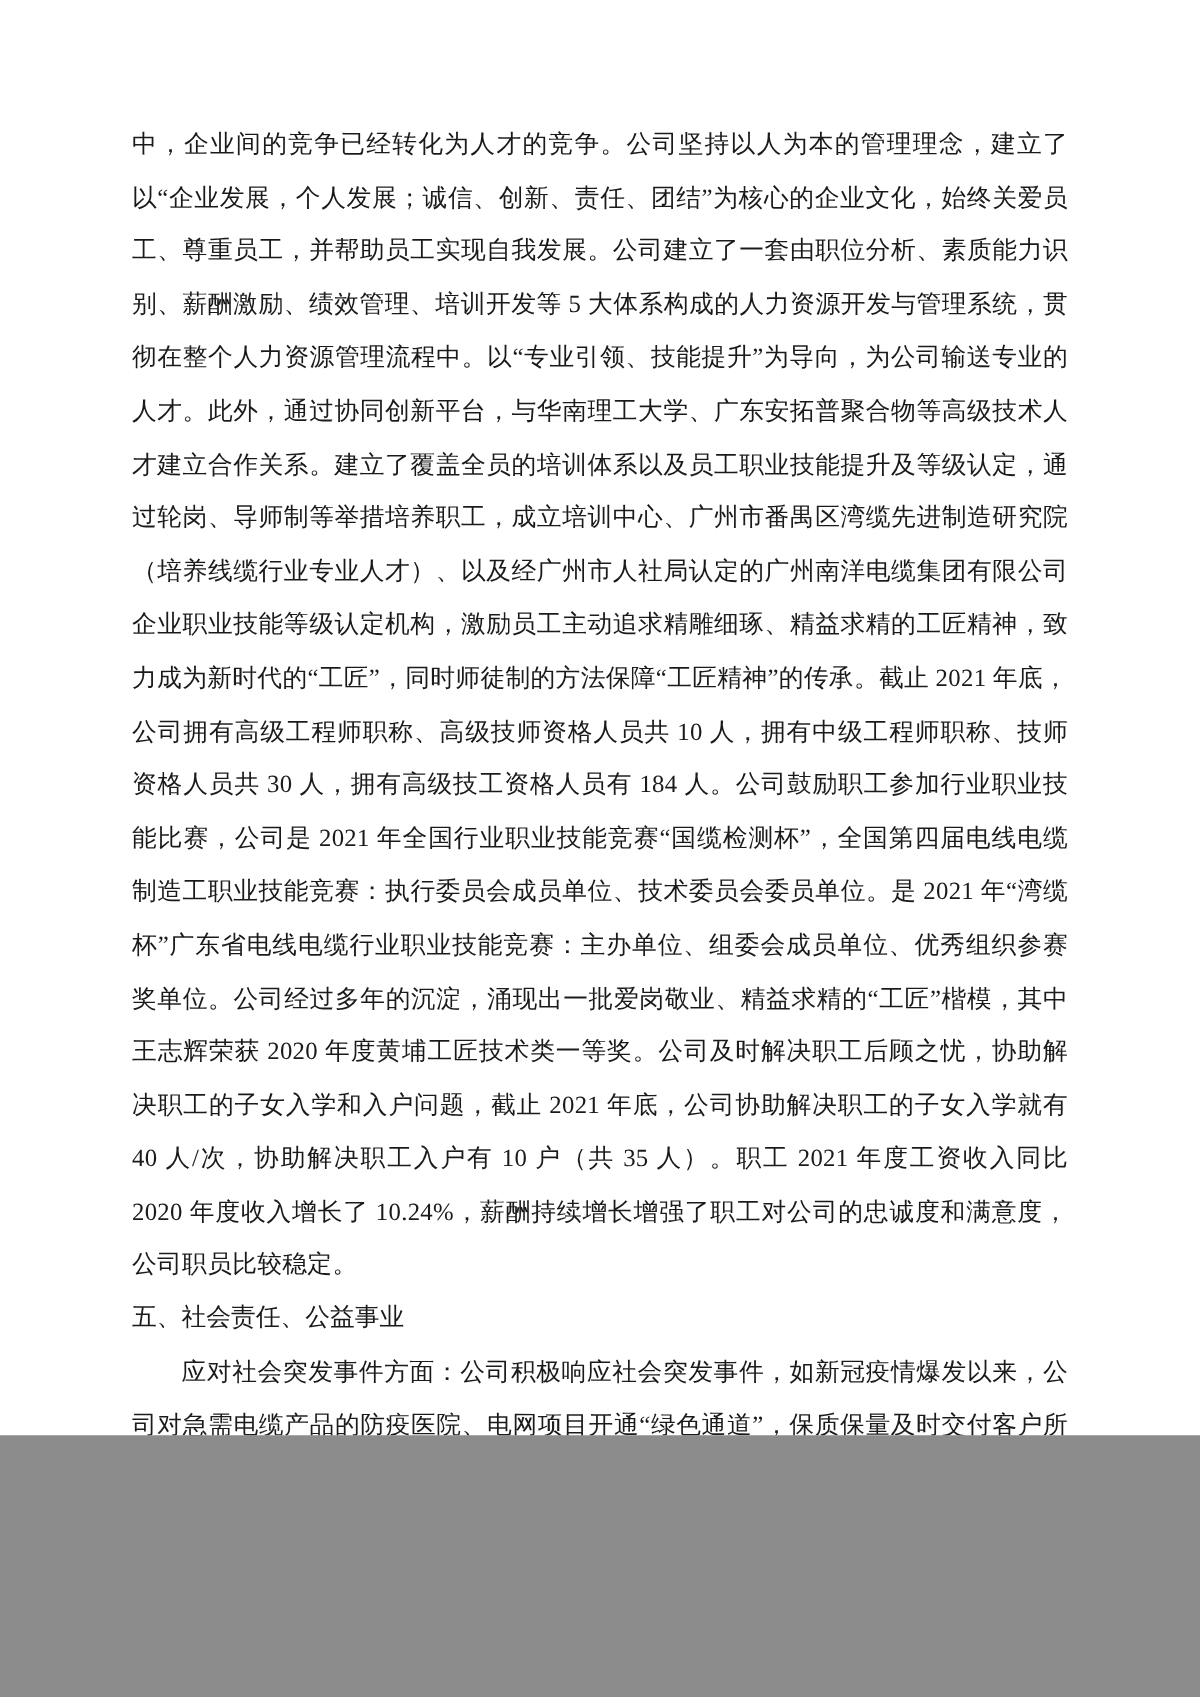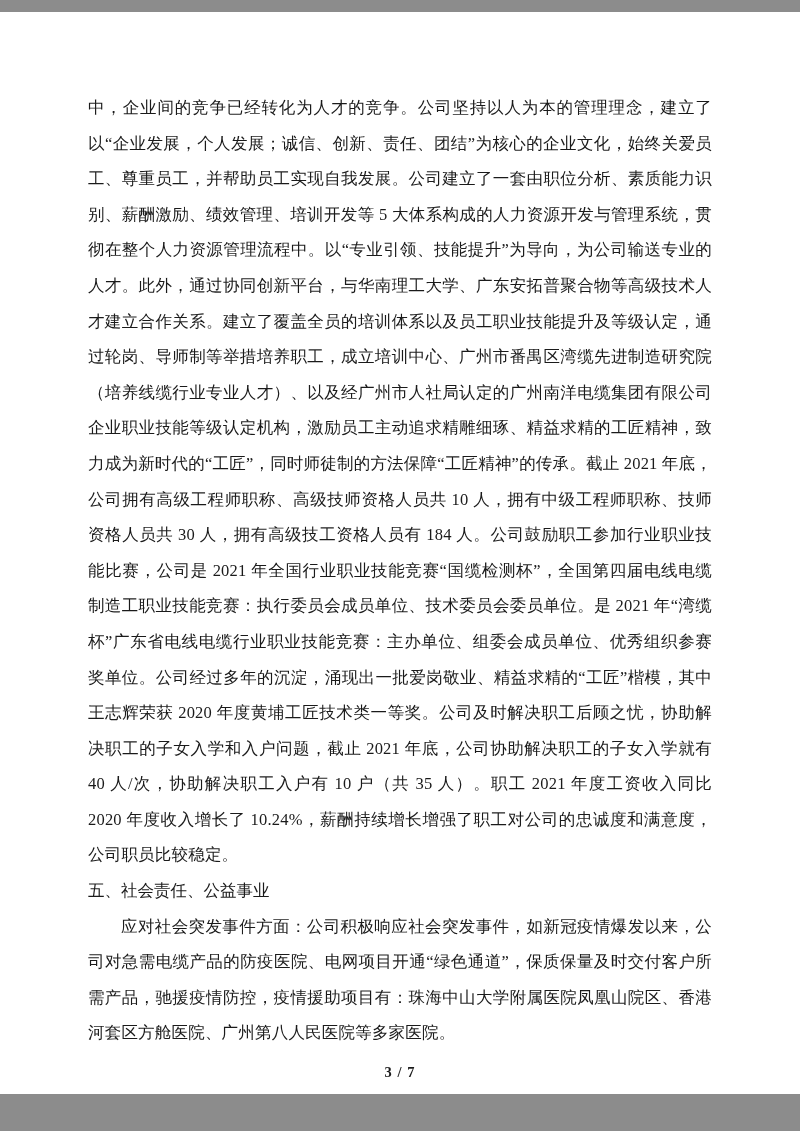--- a/index.html
+++ b/index.html
@@ -6,23 +6,23 @@
     margin: 0;
     padding: 0;
     background: #8c8c8c;
   }
   body {
     font-family: "Liberation Serif", "DejaVu Serif", serif;
   }
   .page {
     position: relative;
     width: 800px;
-    height: 1082px;
+    height: 957px;
     background: #ffffff;
-    margin: 12px auto;
+    margin: 0 auto;
     box-sizing: border-box;
     overflow: hidden;
   }
   .page-inner {
     position: absolute;
     left: 88px;
     top: 78px;
     width: 624px;
   }
   .doc-p {
@@ -37,21 +37,21 @@
   }
   .indent-2 {
     text-indent: 2em;
   }
   .heading {
     font-size: 16.5px;
     line-height: 35.6px;
     color: #1a1a1a;
     margin: 0;
     text-align: left;
-    font-family: Liberation Serif, serif;
+    font-family: Liberation Mono, monospace;
   }
   .footer {
     position: absolute;
     left: 0;
     right: 0;
     top: 1052px;
     text-align: center;
     font-size: 14.5px;
     color: #1a1a1a;
     font-family: "Liberation Serif", "DejaVu Serif", serif;

